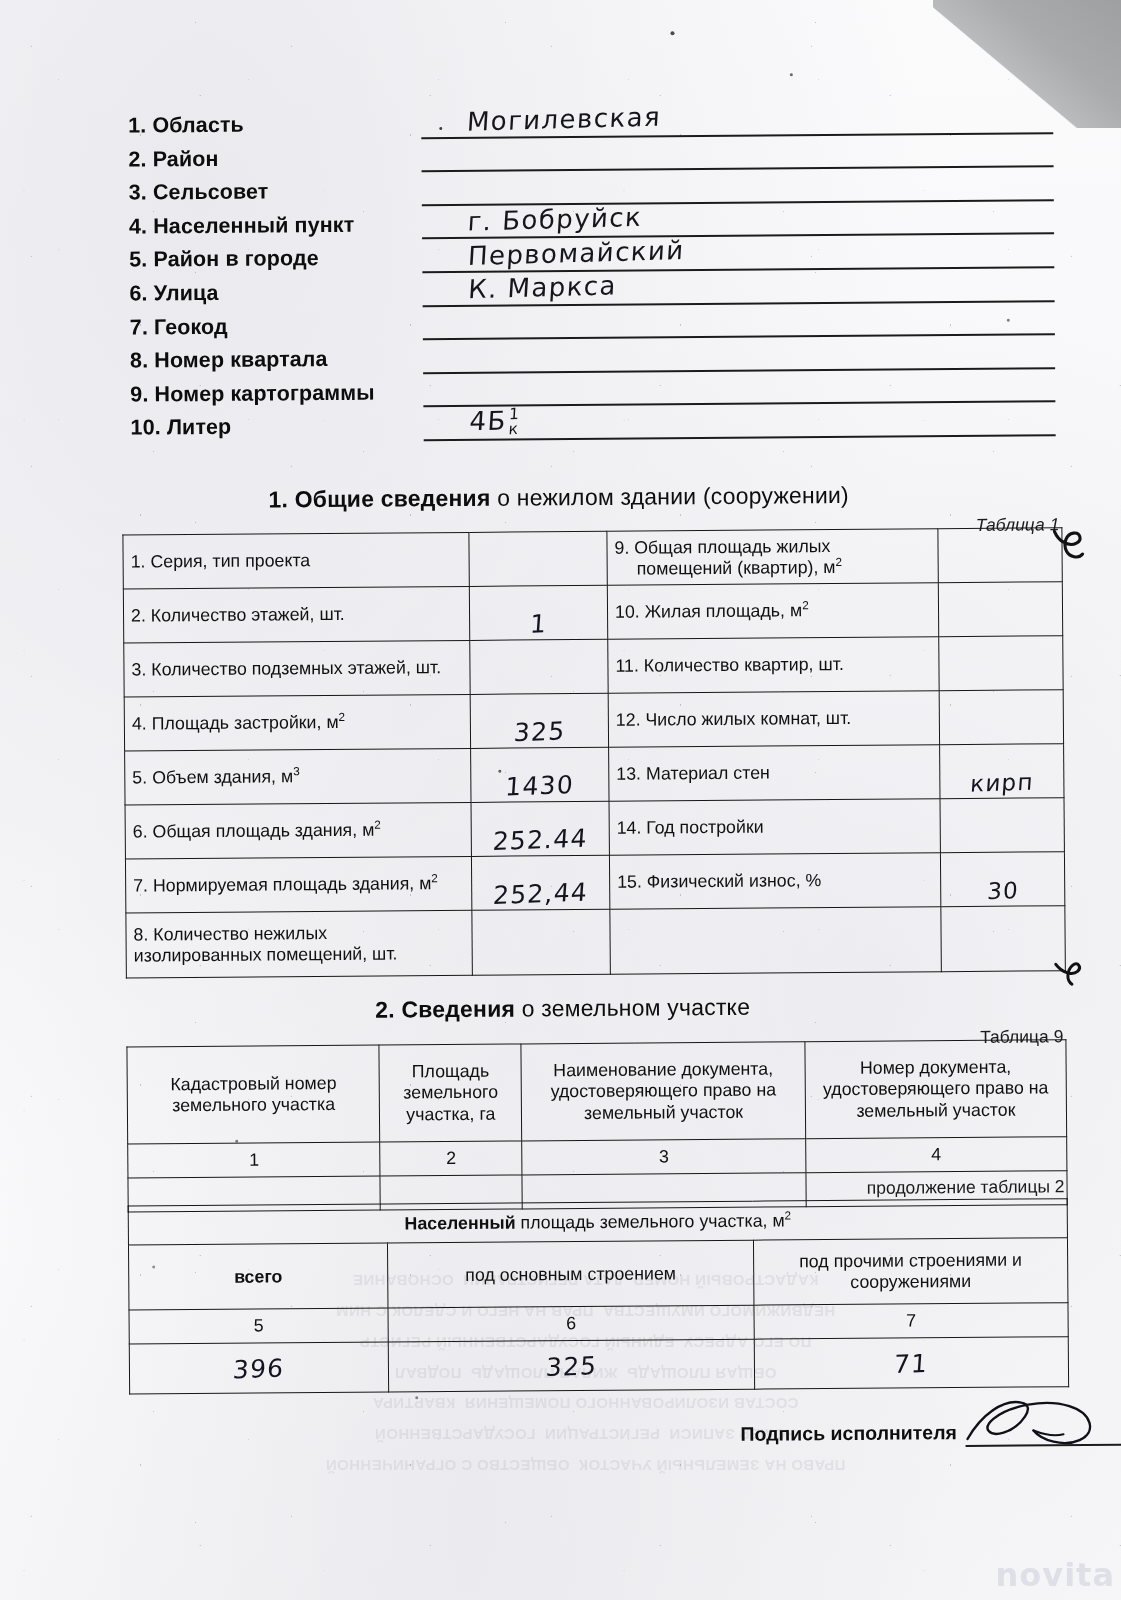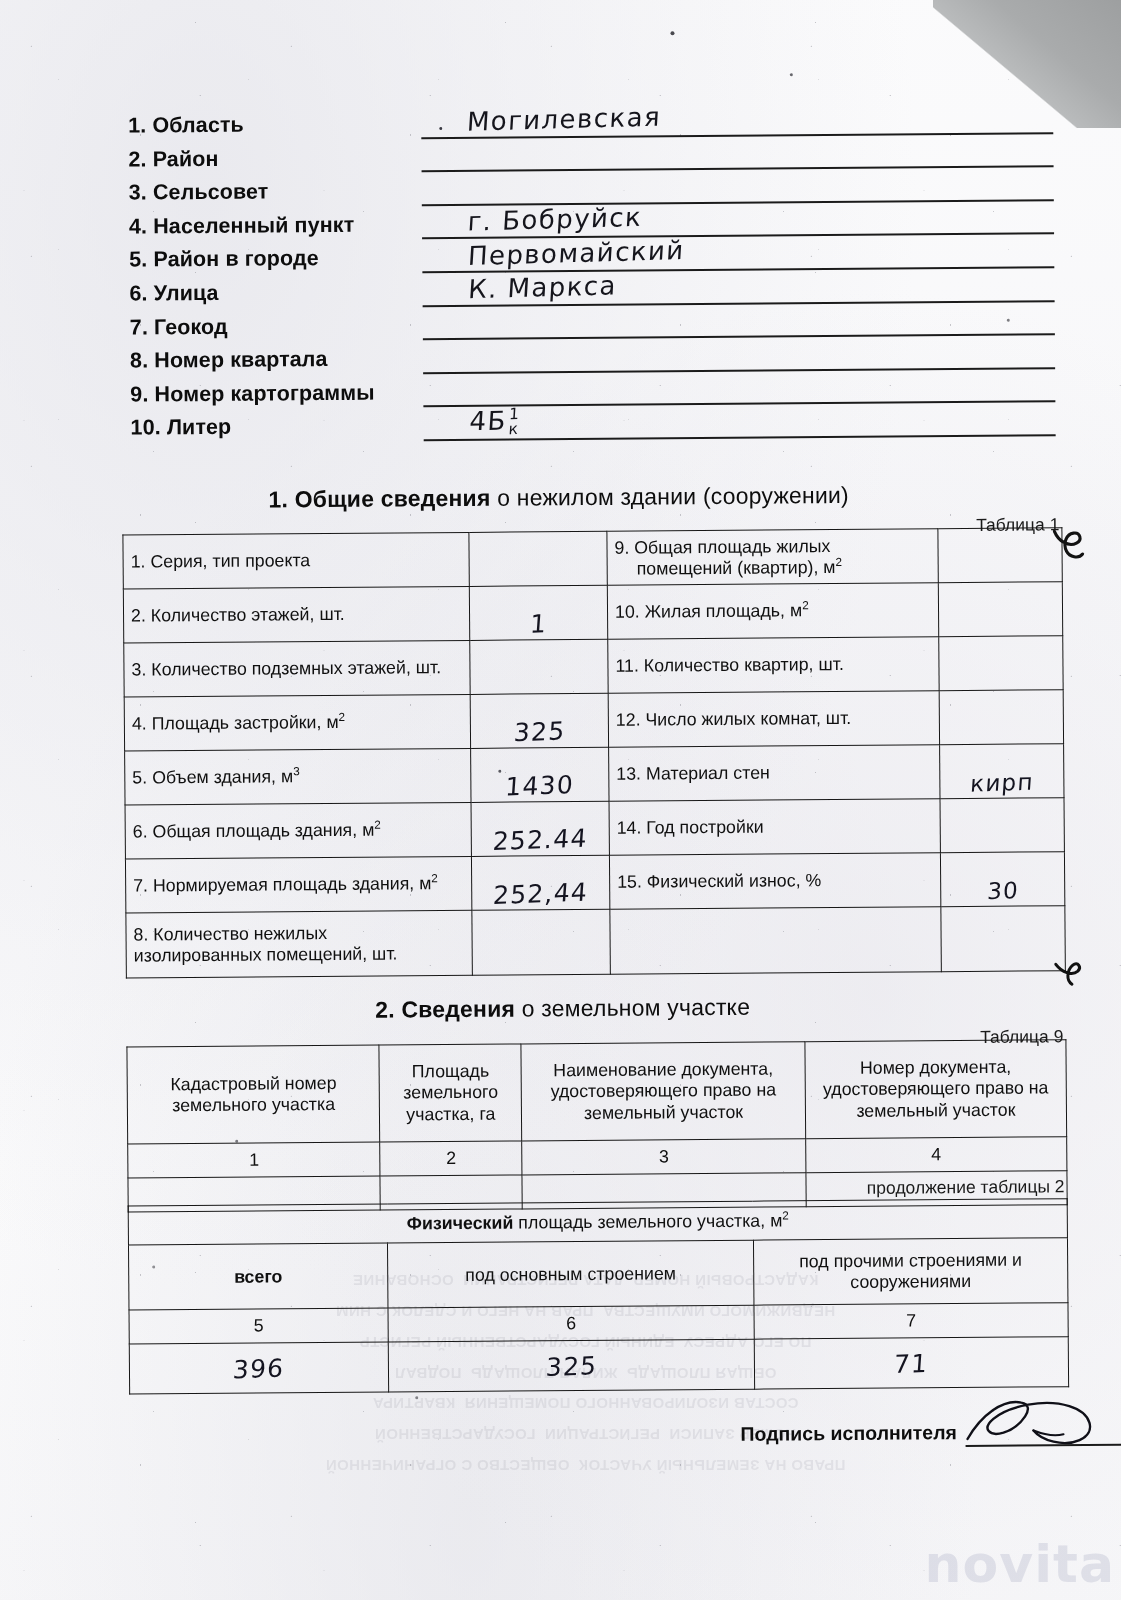--- a/index.html
+++ b/index.html
@@ -44,21 +44,21 @@
   #ghost{
     position:absolute;left:90px;top:120px;right:40px;bottom:120px;
     opacity:.085;pointer-events:none;
     transform:rotate(180deg);
     font-size:15px;line-height:2.05;letter-spacing:.4px;
     color:#3b3b50;font-weight:700;text-align:center;
     white-space:pre-wrap;
   }
   #watermark{
     position:absolute;right:6px;bottom:6px;
-    font-size:52px;font-weight:700;letter-spacing:1px;
+    font-size:32px;font-weight:700;letter-spacing:1px;
     color:rgba(168,171,196,.30);
     font-family:"DejaVu Sans",sans-serif;
     pointer-events:none;
   }
 
   
   #content{position:absolute;inset:0;transform:rotate(-0.45deg);transform-origin:52% 46%;}
 
   
   .fields{position:absolute;left:133px;top:104px;width:925px;}
@@ -214,21 +214,21 @@
         <div class="flabel" style="width: 285px;">10. Литер</div>
         <div class="fline">
           <span class="fval">4Б<span style="display:inline-block;font-size:.6em;line-height:.9;vertical-align:middle;text-align:center;margin-left:2px;">1<br>к</span></span>
         </div>
       </div>
     </div>
 
   <div class="sect" style="left:0;top:484px;">
     <span class="num">1. Общие сведения</span><span class="light"> о нежилом здании (сооружении)</span>
   </div>
-  <div class="tcap" style="top:518px;">Таблица 1</div>
+  <div class="tcap" style="top:518px;font-style:italic;">Таблица 1</div>
 
   <table id="t1">
       <tbody id="t1body">
         <tr>
           <td class="lbl">1. Серия, тип проекта</td>
           <td class="val cell-hand"></td>
           <td class="lbl2">9. Общая площадь жилых<br><span style="padding-left:22px;display:inline-block;">помещений (квартир), м<sup>2</sup></span></td>
           <td class="val2 cell-hand"></td>
         </tr>
         <tr>
@@ -302,21 +302,21 @@
           <td class="e cell-hand"></td>
         </tr>
       </tbody>
     </table>
 
   <div class="tcap" style="top:1180px;">продолжение таблицы 2</div>
 
   <table id="t3">
       <tbody id="t3body">
         <tr>
-          <th class="span" colspan="3"><b>Физический</b> площадь земельного участка, м<sup>2</sup></th>
+          <th class="span" colspan="3"><b>Населенный</b> площадь земельного участка, м<sup>2</sup></th>
         </tr>
         <tr>
           <th class="h" style="width: 258px; font-weight: 700;">всего</th>
           <th class="h" style="width: 370px;">под основным строением</th>
           <th class="h" style="width: 312px;">под прочими строениями и сооружениями</th>
         </tr>
         <tr>
           <td class="n">5</td>
           <td class="n">6</td>
           <td class="n">7</td>

